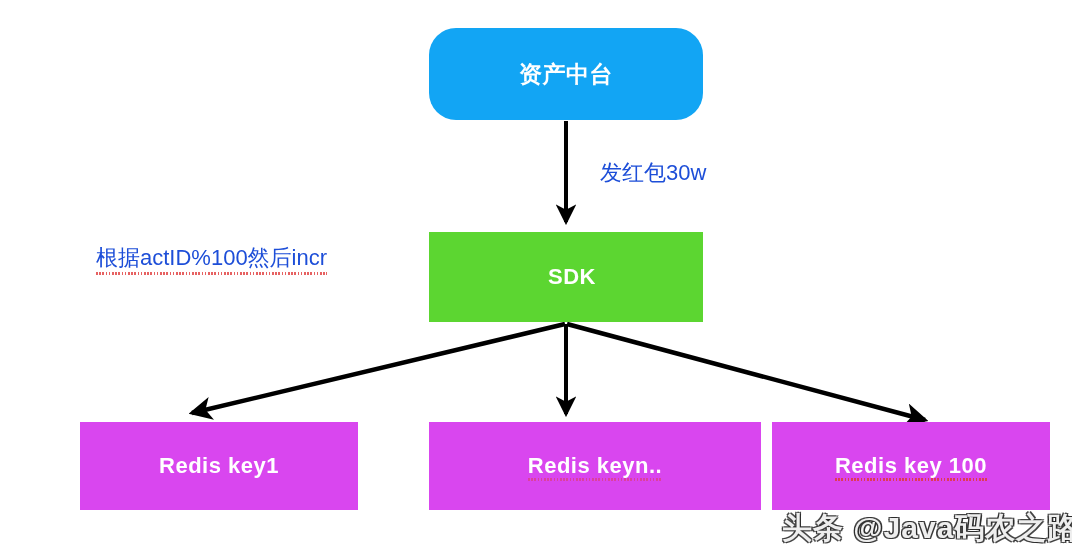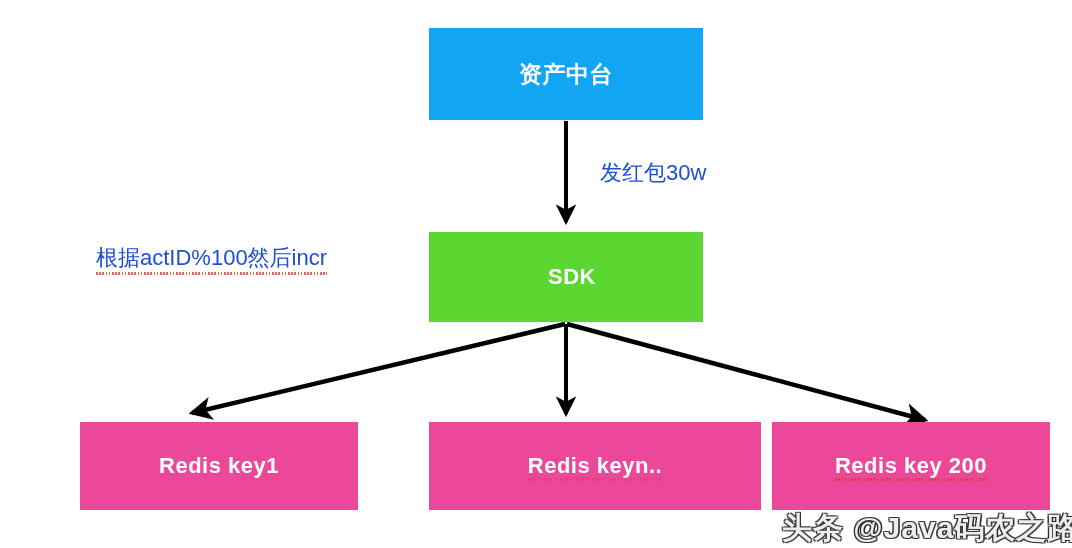--- a/index.html
+++ b/index.html
@@ -28,34 +28,35 @@
     box-sizing: border-box;
     user-select: none;
   }
   #node-asset {
     left: 429px;
     top: 28px;
     width: 274px;
     height: 92px;
     background: #12A5F4;
     font-size: 23px;
+    border-radius: 27px;
   }
   #node-sdk {
     left: 429px;
     top: 232px;
     width: 274px;
     height: 90px;
     background: #5CD631;
     font-size: 22px;
     padding-left: 12px;
   }
   .node-redis {
     top: 422px;
     height: 88px;
-    background: #ec4899;
+    background: #d946ef;
     font-size: 22px;
   }
   #node-redis-1 { left: 80px;  width: 278px; }
   #node-redis-2 { left: 429px; width: 332px; }
   #node-redis-3 { left: 772px; width: 278px; }
 
   .redis-label {
     position: relative;
     display: inline-block;
   }
@@ -185,18 +186,18 @@
 
   <div class="node node-redis" id="node-redis-1">
     <span class="redis-label">Redis key1</span>
   </div>
 
   <div class="node node-redis" id="node-redis-2">
     <span class="redis-label spellcheck-underline">Redis keyn..</span>
   </div>
 
   <div class="node node-redis" id="node-redis-3">
-    <span class="redis-label spellcheck-underline">Redis key 200</span>
+    <span class="redis-label spellcheck-underline">Redis key 100</span>
   </div>
 
   <div id="watermark">头条 @Java码农之路</div>
 
 </div>
 
 </body></html>

